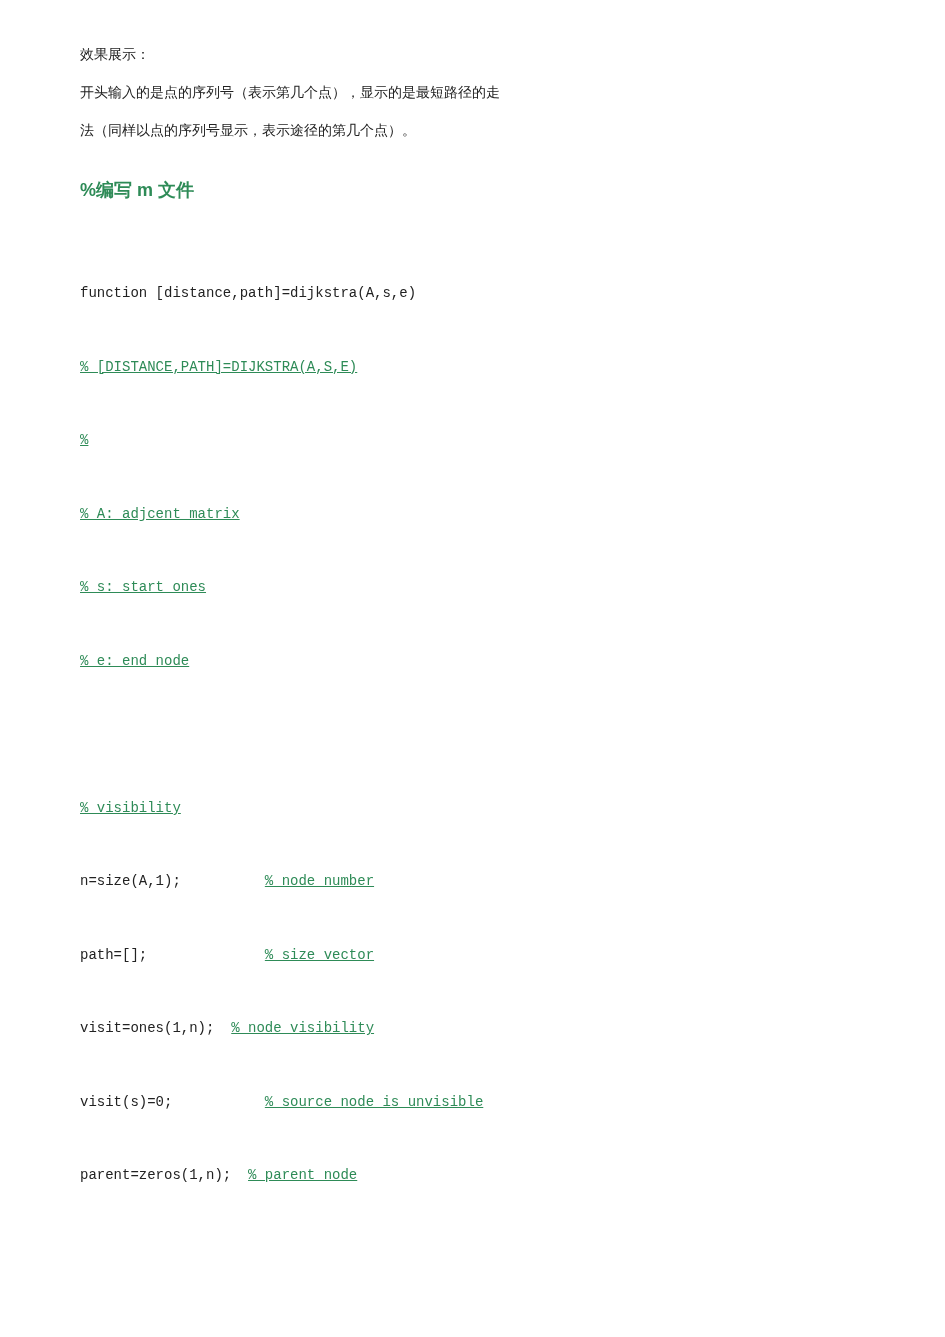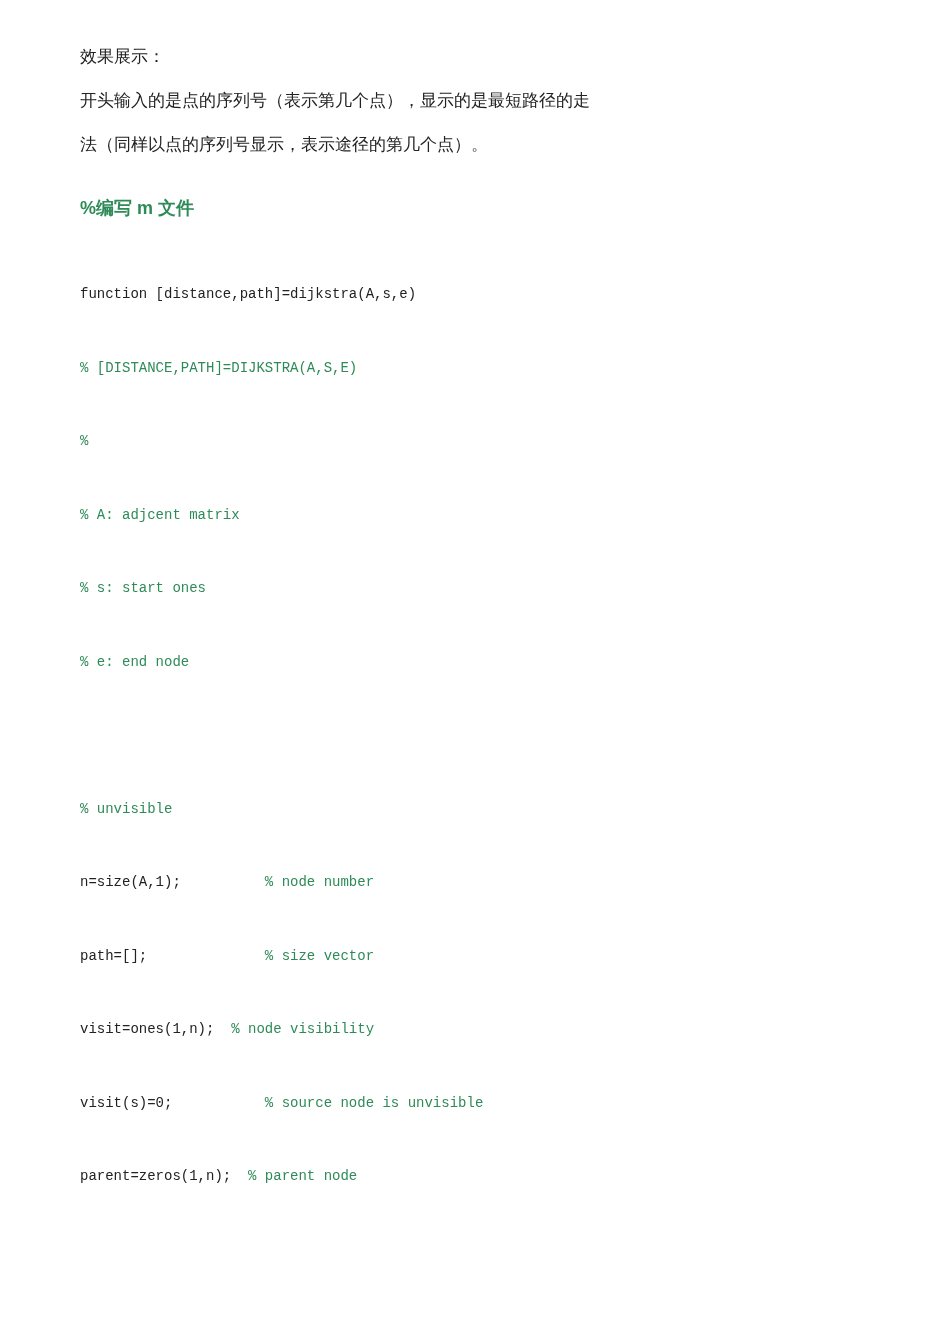--- a/index.html
+++ b/index.html
@@ -9,41 +9,42 @@
     }
     body {
       background: #ffffff;
       font-family: Arial, "Microsoft YaHei", sans-serif;
       font-size: 16px;
       color: #222;
       padding: 40px 80px;
       line-height: 1.8;
     }
     .intro-text {
-      font-size: 17px;
+      font-size: 14px;
       color: #222;
       margin-bottom: 10px;
       line-height: 2;
     }
     .section-title {
       color: #2e8b57;
       font-size: 18px;
       font-weight: bold;
       margin-top: 30px;
-      margin-bottom: 9px;
+      margin-bottom: 26px;
     }
     .code-block {
       font-family: "Courier New", Courier, monospace;
       font-size: 14px;
       line-height: 1.75;
       white-space: pre;
       color: #222;
     }
     .code-block .comment {
       color: #2e8b57;
+      text-decoration: underline;
     }
     .code-line {
       display: block;
     }
   </style>
 </head>
 <body>
 
 <p class="intro-text">效果展示：</p>
 <p class="intro-text">开头输入的是点的序列号（表示第几个点），显示的是最短路径的走</p>
@@ -52,21 +53,21 @@
 <div class="section-title">%编写 m 文件</div>
 
 <div class="code-block">
   <span class="code-line">function [distance,path]=dijkstra(A,s,e)</span>
   <span class="code-line comment">% [DISTANCE,PATH]=DIJKSTRA(A,S,E)</span>
   <span class="code-line comment">%</span>
   <span class="code-line comment">% A: adjcent matrix</span>
   <span class="code-line comment">% s: start ones</span>
   <span class="code-line comment">% e: end node</span>
   <span class="code-line"> </span>
-  <span class="code-line comment">% unvisible</span>
+  <span class="code-line comment">% visibility</span>
   <span class="code-line">n=size(A,1);          <span class="comment">% node number</span></span>
   <span class="code-line">path=[];              <span class="comment">% size vector</span></span>
   <span class="code-line">visit=ones(1,n);  <span class="comment">% node visibility</span></span>
   <span class="code-line">visit(s)=0;           <span class="comment">% source node is unvisible</span></span>
   <span class="code-line">parent=zeros(1,n);  <span class="comment">% parent node</span></span>
   
   
   
   
   

